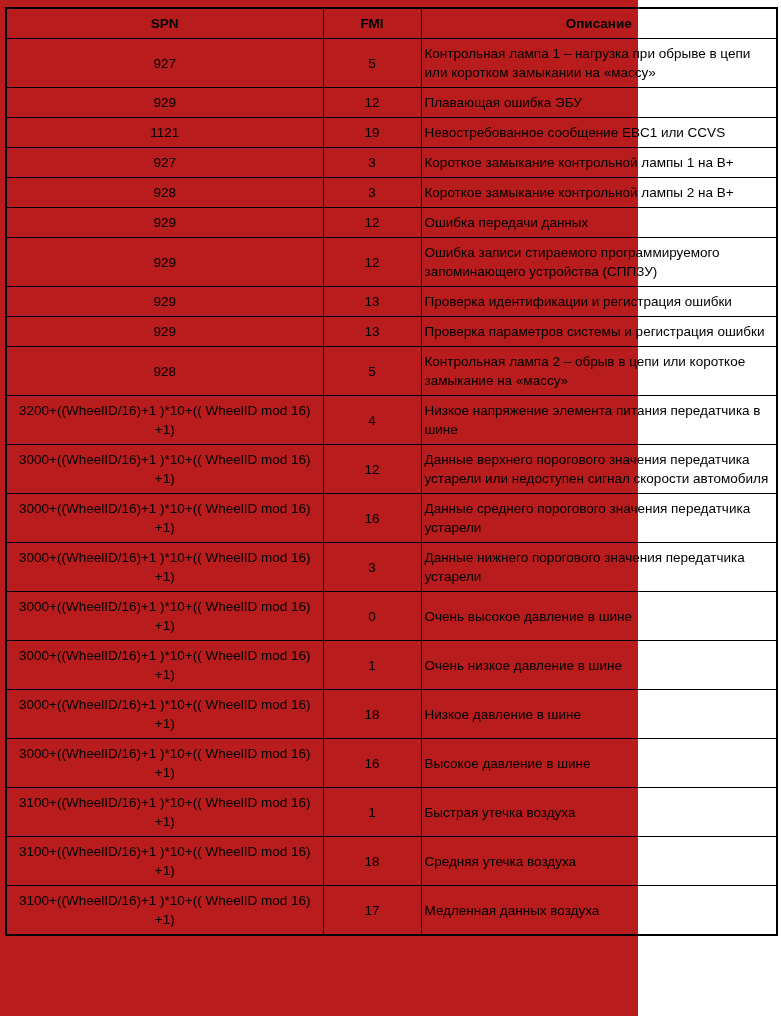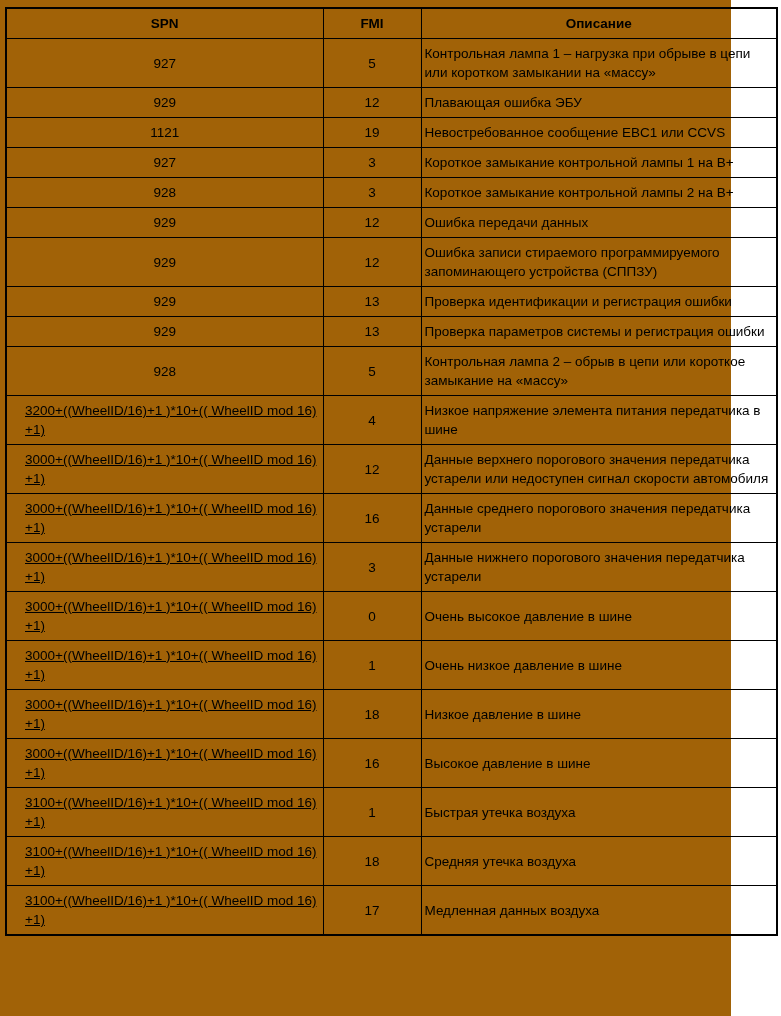--- a/index.html
+++ b/index.html
@@ -3,25 +3,25 @@
 <meta charset="utf-8">
 <style>
   html, body {
     margin: 0;
     padding: 0;
     background: #ffffff;
     font-family: "Liberation Sans", sans-serif;
     color: #000000;
   }
   .page {
-    width: 731px;
+    width: 638px;
     height: 1016px;
     box-sizing: border-box;
     padding: 7px 5px 0 5px;
-    background: #a16207;
+    background: #b91c1c;
   }
   table.spn-table {
     border-collapse: collapse;
     table-layout: fixed;
     width: 771px;
     border: 2px solid #000000;
     font-size: 13.5px;
     line-height: 19px;
   }
   table.spn-table col.col-spn  { width: 317px; }
@@ -34,24 +34,23 @@
     padding: 5px 3px;
     overflow: hidden;
   }
   table.spn-table th {
     font-weight: bold;
     text-align: center;
     padding: 5px 3px;
   }
   td.spn-cell { text-align: center; }
   td.spn-cell.formula {
-    text-align: left;
-    padding-left: 18px;
+    text-align: center;
+    padding-left: 3px;
     word-spacing: 0px;
-    text-decoration: underline;
   }
   td.fmi-cell { text-align: center; }
   td.desc-cell {
     text-align: left;
     padding-left: 4px;
     padding-right: 4px;
     border-radius: 14px;
   }
 </style>
 </head>

